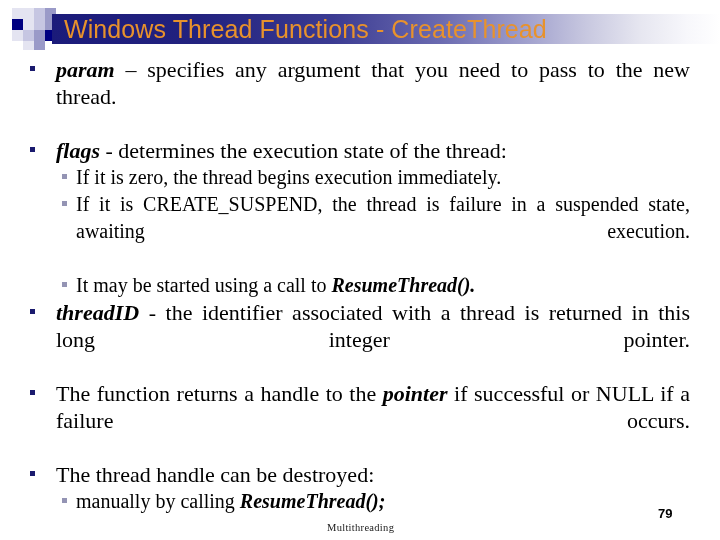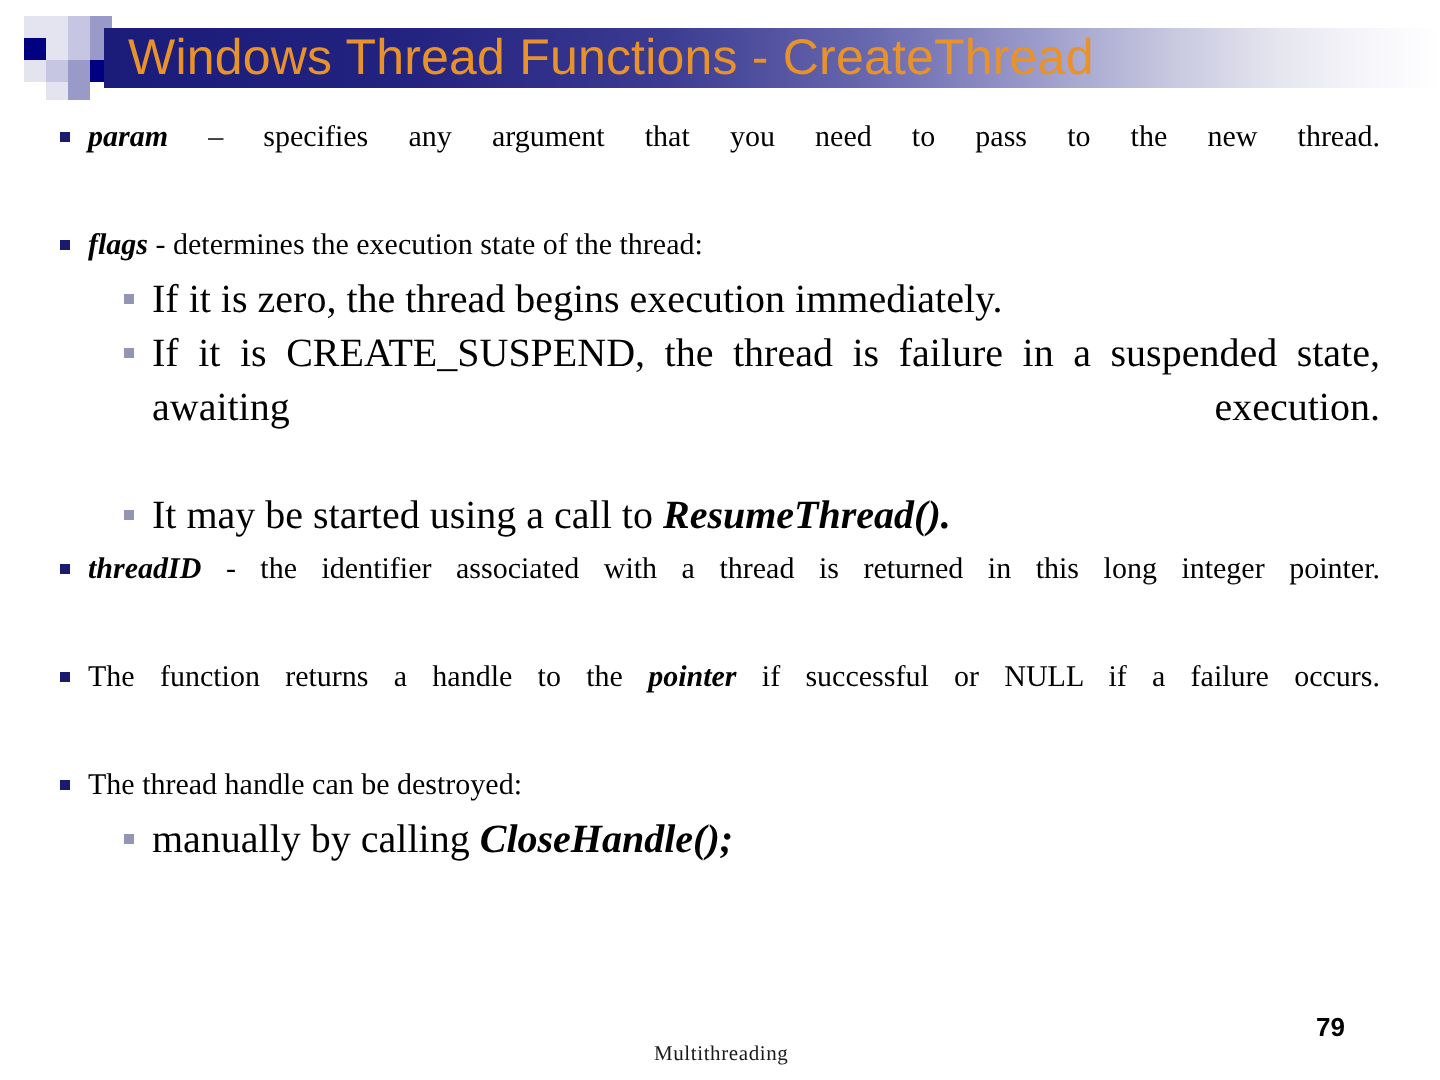--- a/index.html
+++ b/index.html
@@ -85,22 +85,23 @@
   .bullet-row {
     position: relative;
     display: flex;
     align-items: flex-start;
     color: #000000;
   }
 
   
   .lvl1 {
     margin: 0 30px 0 30px;
-    font-size: 15px;
+    font-size: 22px;
     line-height: 27px;
+    gap: 12px;
   }
   .lvl1 > .marker {
     flex: 0 0 auto;
     width: 14px;
     padding-top: 10px;
   }
   .lvl1 > .marker > span {
     display: block;
     width: 5px;
     height: 5px;
@@ -253,21 +254,21 @@
     <span class="marker">
         <span></span>
       </span>
     <span class="txt noJustify"><span>The thread handle can be destroyed:</span></span>
   </div>
 
   <div class="bullet-row lvl2">
     <span class="marker">
         <span></span>
       </span>
-    <span class="txt noJustify"><span>manually by calling </span><b class="bi">CloseHandle();</b></span>
+    <span class="txt noJustify"><span>manually by calling </span><b class="bi">ResumeThread();</b></span>
   </div>
 
 
 </div>
 
 <div id="footer">
   <div id="footer-label">Multithreading</div>
   <div id="footer-pagenum">79</div>
 </div>
 

